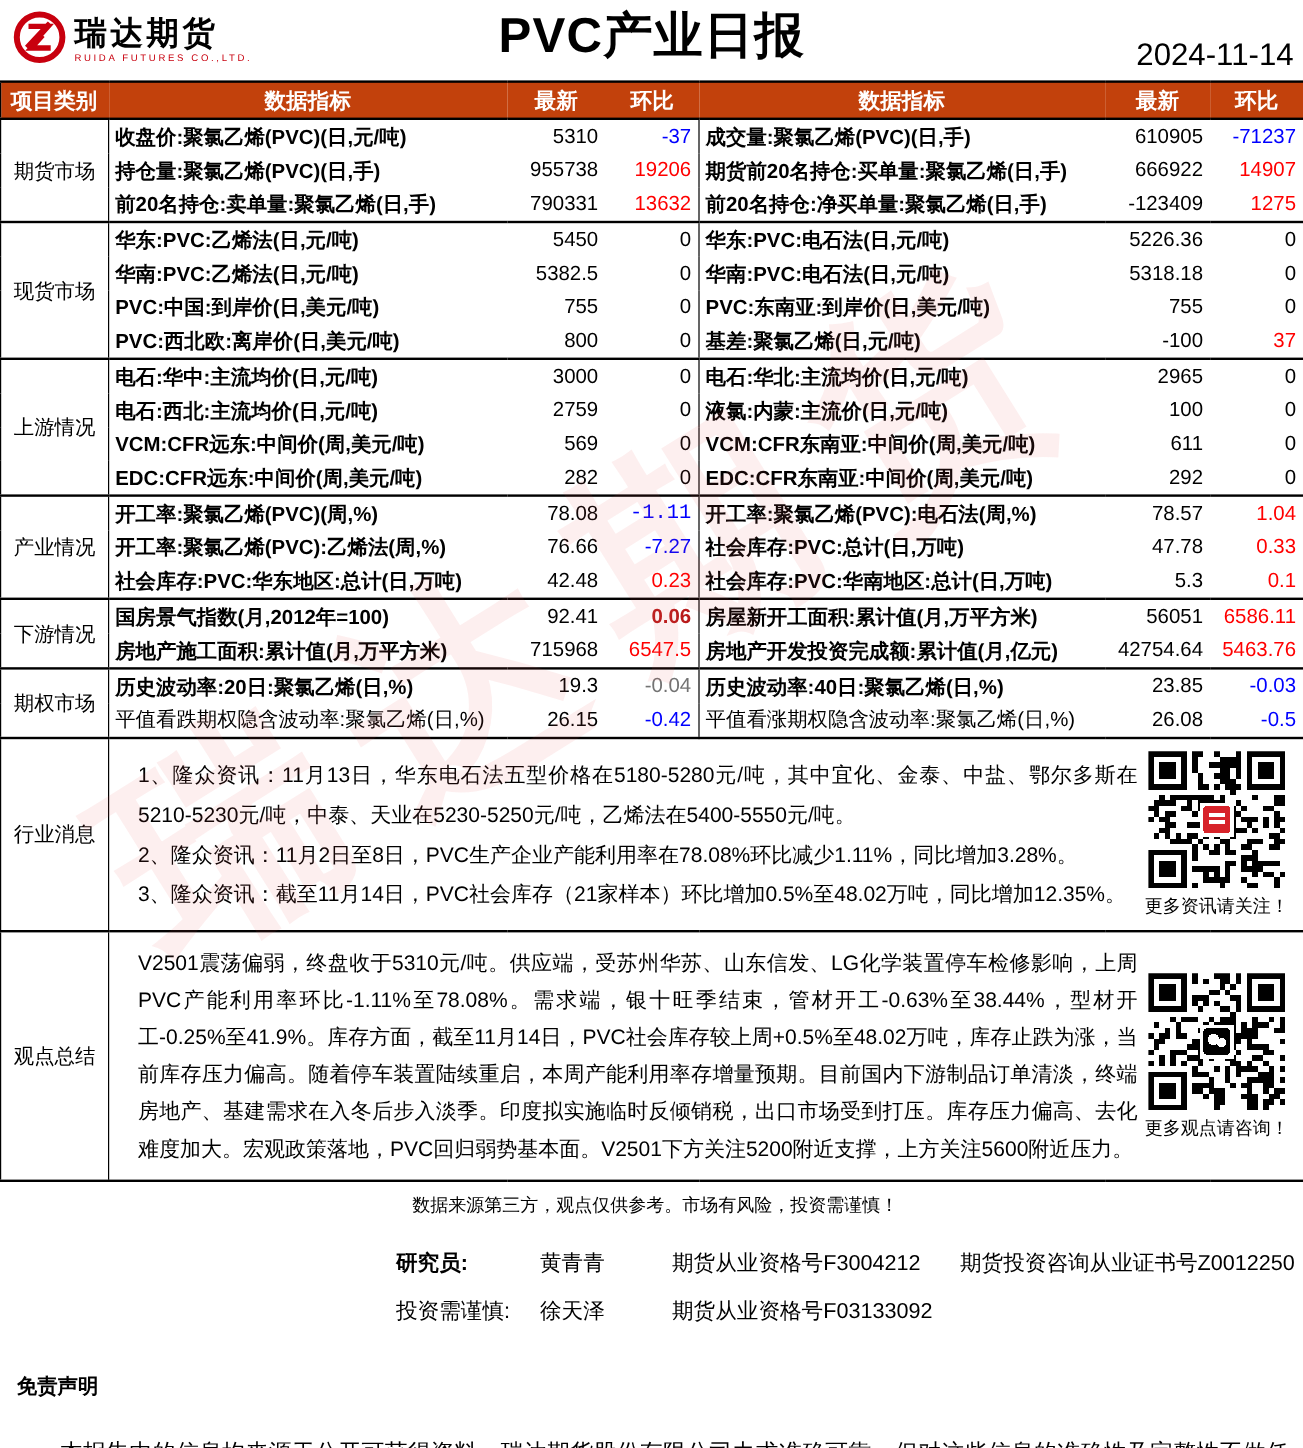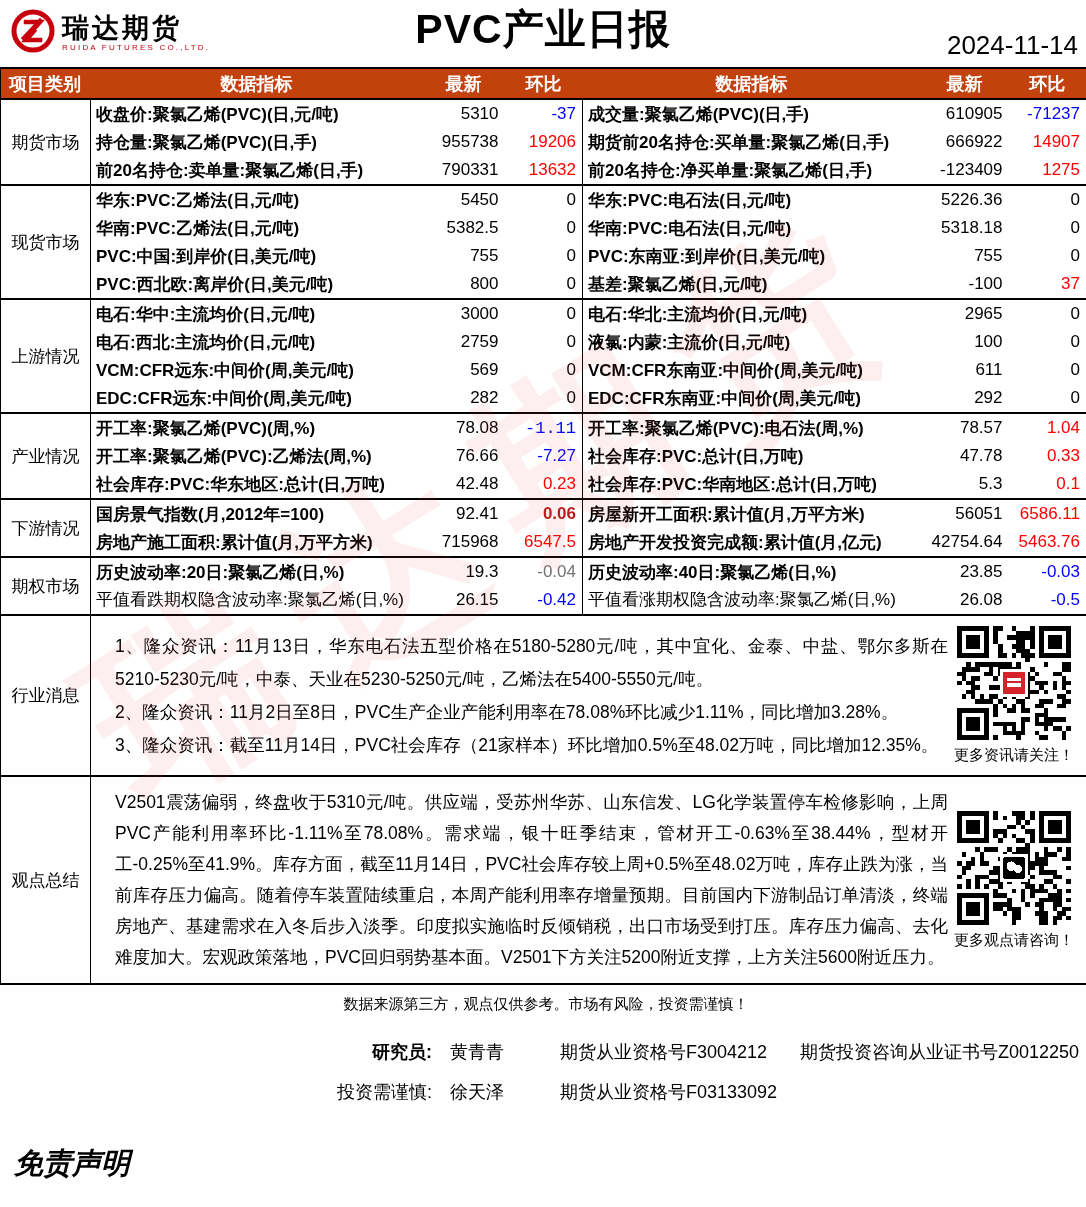--- a/index.html
+++ b/index.html
@@ -36,24 +36,24 @@
   .textcol{flex:1 1 auto;min-width:0;}
   .news-item{font-size:17.5px;line-height:33px;text-align:justify;}
   .summary-p{font-size:17.5px;line-height:31px;text-align:justify;margin:0;}
   .qrcol{flex:0 0 132px;text-align:center;padding-right:2px;}
   .qrcol svg{width:114px;height:114px;display:block;margin:0 auto 6px auto;}
   .qrcap{font-size:15px;}
   
   .risk-note{margin:10px 0 0 6px;font-size:15px;text-align:center;}
   .researchers{margin:26px 0 0 330px;display:grid;
     grid-template-columns:120px 110px 240px auto;row-gap:16px;font-size:18px;align-items:center;}
-  .researchers .rlabel{text-align:right;padding-right:18px;}
+  .researchers .rlabel{padding-right:18px;}
   .researchers .bold{font-weight:bold;}
   .disclaimer{margin:40px 12px 0 12px;}
-  .disclaimer h2{font-size:29px;font-weight:900;margin:0 0 26px 2px;font-style:italic;}
+  .disclaimer h2{font-size:17px;font-weight:900;margin:0 0 26px 2px;}
   .disclaimer p{font-size:19px;line-height:38px;text-align:justify;text-indent:2em;margin:0;}
   
   .watermark{position:absolute;left:40px;top:640px;transform:rotate(-32deg);
     transform-origin:left top;font-size:190px;font-weight:bold;letter-spacing:40px;
     color:rgba(235,80,80,0.09);white-space:nowrap;pointer-events:none;z-index:5;}
 </style>
 </head>
 <body>
 
 <div class="watermark">瑞达期货</div>

